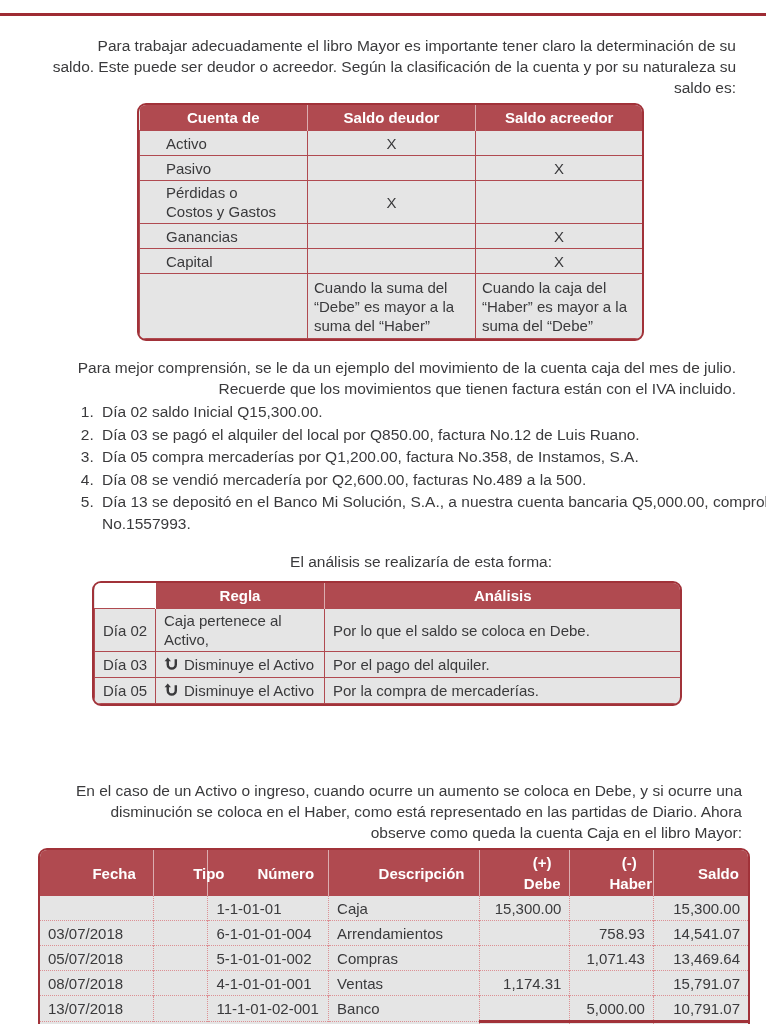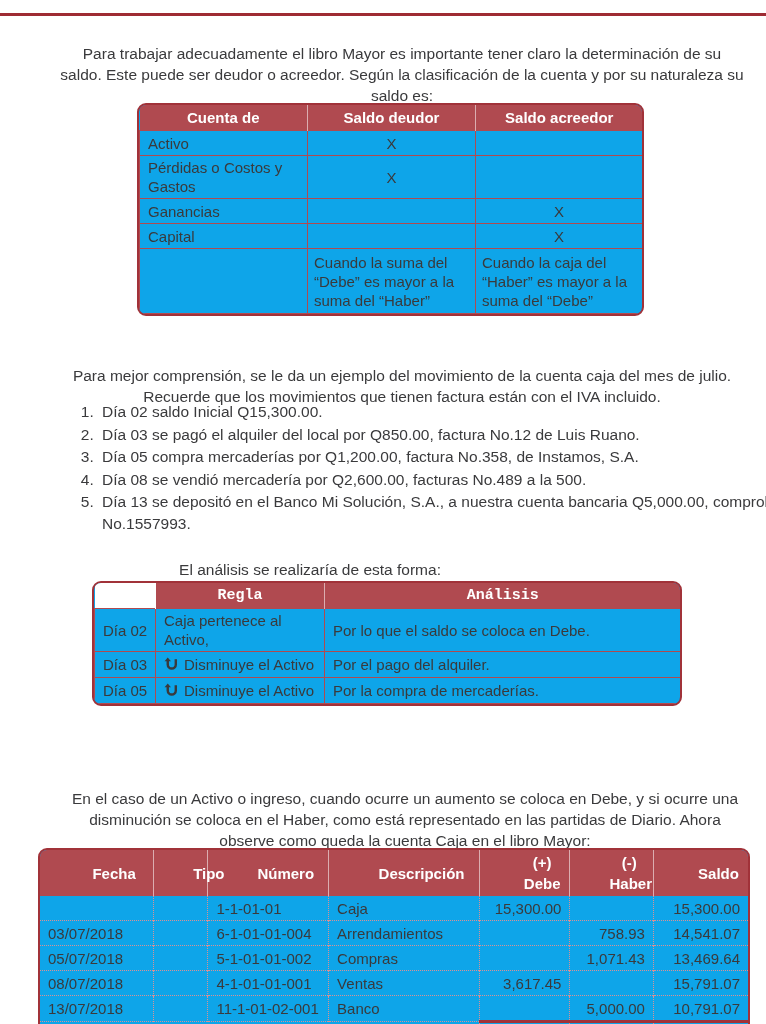--- a/index.html
+++ b/index.html
@@ -2,46 +2,46 @@
 <html><head>
 <meta charset="utf-8">
 <style>
   html,body{margin:0;padding:0;}
   body{
     width:766px;height:1024px;position:relative;background:#ffffff;
     font-family:"Liberation Sans",sans-serif;color:#3A3A3C;
     font-size:15.5px;line-height:21px;overflow:hidden;
   }
   .top-rule{position:absolute;top:13px;left:0;width:766px;height:3px;background:#9E2B33;}
-  .para{position:absolute;left:44px;width:684px;margin:16px;text-align:center;}
+  .para{position:absolute;left:44px;width:684px;margin:8px;text-align:right;}
   #para-intro{top:27px;}
   #para-example{top:349px;}
   #para-analysis-intro{top:543px;width:500px;}
   #para-closing{top:772px;width:690px;}
 
   ol.movements{position:absolute;left:44px;top:401px;width:706px;margin:0;padding:0 0 0 54px;}
   ol.movements li{margin:0;padding:0 0 1px 4px;line-height:21.5px;}
 
   
-  .tbl-wrap{position:absolute;border:2px solid #A13239;border-radius:9px;overflow:hidden;background:#0ea5e9;}
+  .tbl-wrap{position:absolute;border:2px solid #A13239;border-radius:9px;overflow:hidden;background:#e5e5e5;}
   .tbl-wrap table{border-collapse:collapse;width:100%;table-layout:fixed;font-size:15px;}
   th{background:#B04A50;color:#ffffff;font-weight:bold;text-align:center;padding:2px 4px;}
   th + th{border-left:1px solid rgba(255,255,255,0.55);}
 
   
   #tbl1{left:137px;top:103px;width:503px;}
   #tbl1 th{height:20px;}
-  #tbl1 td{border:1px solid #B04A50;padding:2px 8px;line-height:19px;height:20px;vertical-align:middle;}
+  #tbl1 td{border:1px solid #B04A50;padding:2px 26px;line-height:19px;height:20px;vertical-align:middle;}
   #tbl1 td.c{text-align:center;}
   #tbl1 tr.tall td{height:58px;vertical-align:middle;}
   #tbl1 tr.tall td.note{text-align:left;line-height:19px;padding:3px 6px;}
 
   
   #tbl2{left:92px;top:581px;width:586px;}
-  #tbl2 th{height:18px;font-family:Liberation Mono, monospace;}
+  #tbl2 th{height:18px;}
   #tbl2 th.blank{background:#ffffff;border-left:none;}
   #tbl2 td{border:1px solid #B04A50;padding:2px 8px;line-height:19px;height:21px;vertical-align:middle;}
   #tbl2 td.day{text-align:center;padding:2px 2px;}
   #tbl2 td.analisis{padding-right:40px;}
   .arrow-icon{display:inline-block;width:15px;height:15px;vertical-align:-2px;margin-right:5px;}
   .arrow-icon svg{display:block;width:15px;height:15px;}
 
   
   #tbl3{left:38px;top:848px;width:708px;}
   #tbl3 th{height:19px;padding-left:39px;}
@@ -71,20 +71,25 @@
         <th>Cuenta de</th>
         <th>Saldo deudor</th>
         <th>Saldo acreedor</th>
       </tr>
     </thead>
     <tbody>
       <tr>
         <td>Activo</td>
         <td class="c">X</td>
         <td class="c"></td>
+      </tr>
+      <tr>
+        <td>Pasivo</td>
+        <td class="c"></td>
+        <td class="c">X</td>
       </tr>
       <tr>
         <td>Pérdidas o Costos y Gastos</td>
         <td class="c">X</td>
         <td class="c"></td>
       </tr>
       <tr>
         <td>Ganancias</td>
         <td class="c"></td>
         <td class="c">X</td>
@@ -209,21 +214,21 @@
         <td>Compras</td>
         <td class="num"></td>
         <td class="num">1,071.43</td>
         <td class="num">13,469.64</td>
       </tr>
       <tr>
         <td>08/07/2018</td>
         <td></td>
         <td>4-1-01-01-001</td>
         <td>Ventas</td>
-        <td class="num">3,617.45</td>
+        <td class="num">1,174.31</td>
         <td class="num"></td>
         <td class="num">15,791.07</td>
       </tr>
       <tr>
         <td>13/07/2018</td>
         <td></td>
         <td>11-1-01-02-001</td>
         <td>Banco</td>
         <td class="num"></td>
         <td class="num">5,000.00</td>

